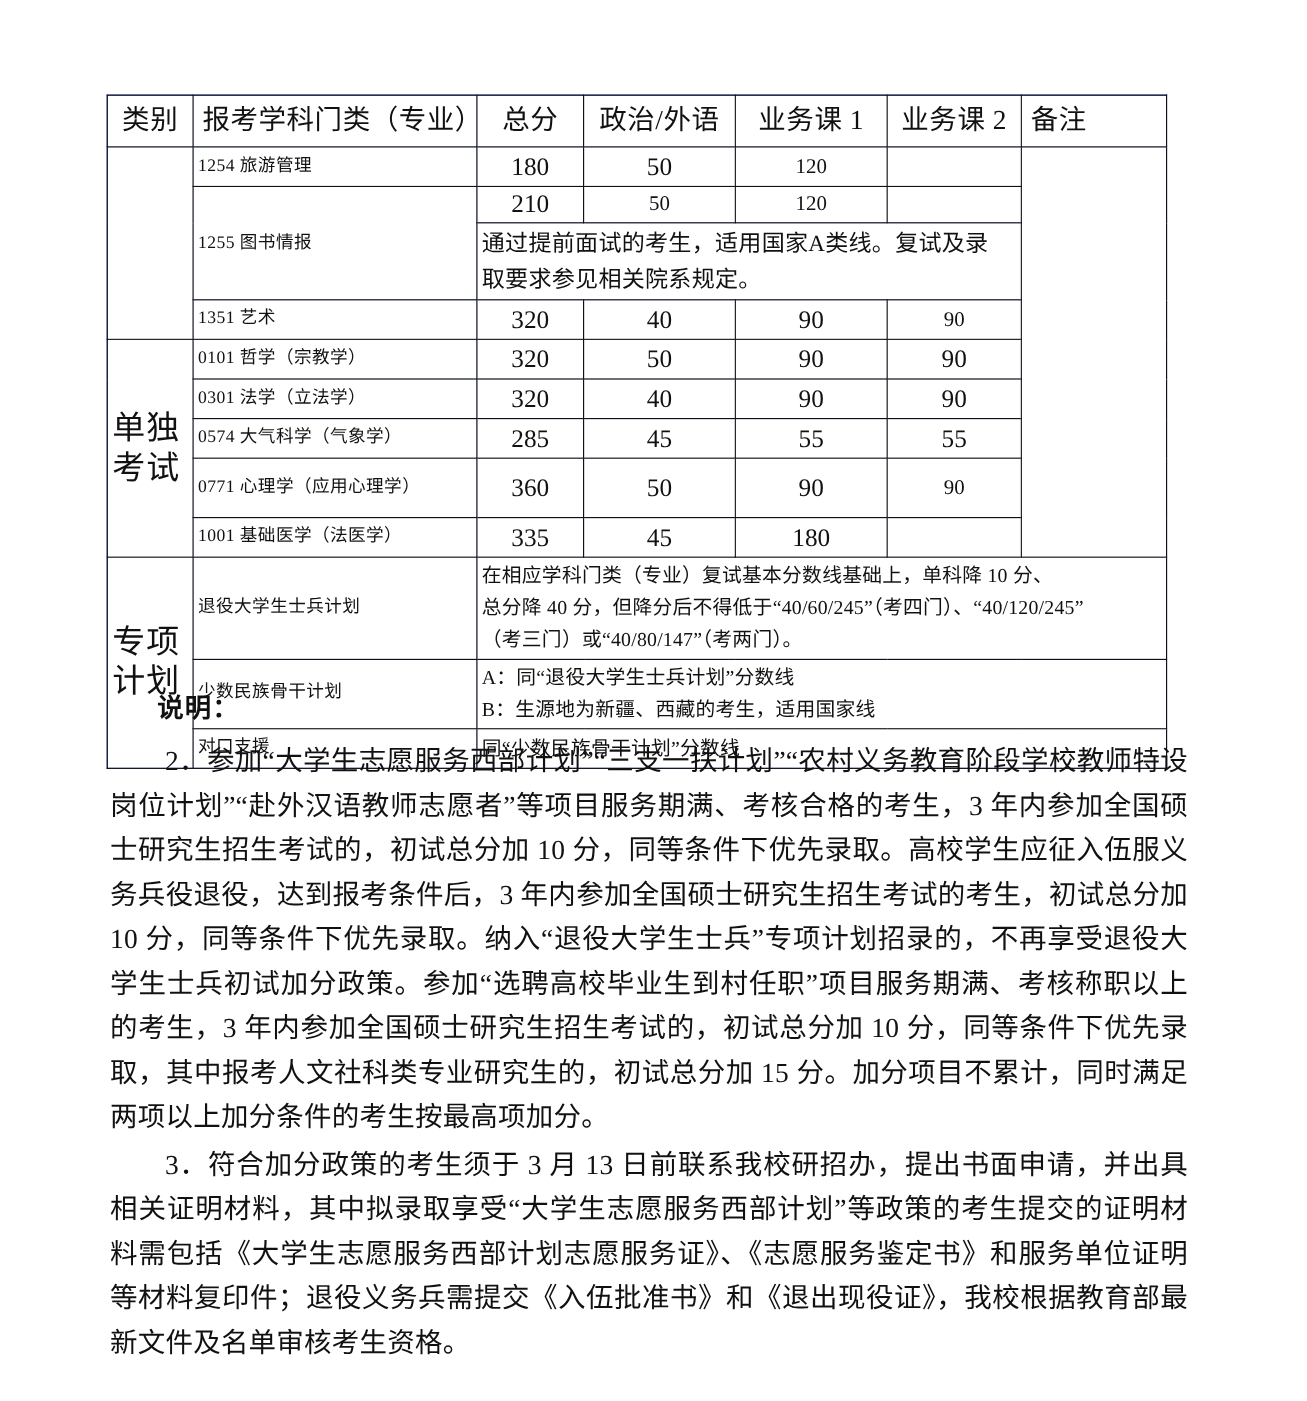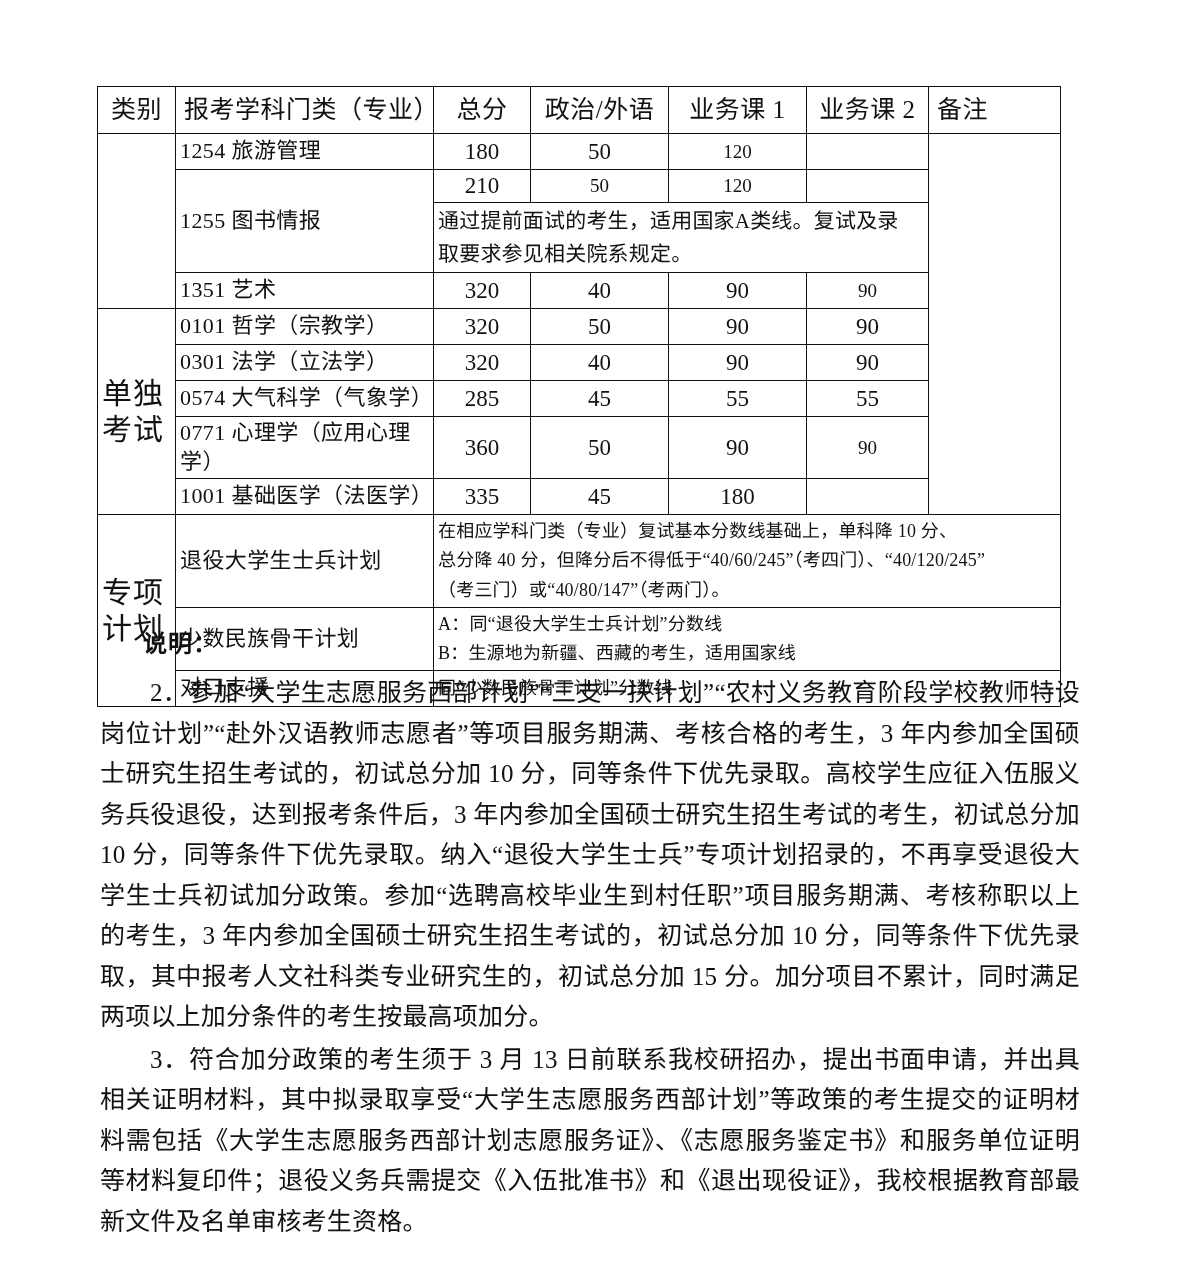--- a/index.html
+++ b/index.html
@@ -70,21 +70,21 @@
     font-weight: bold;
     line-height: 1.18;
     letter-spacing: 1px;
     padding: 6px 10px;
   }
   .cat-cell .v {
     display: inline-block;
   }
 
   .major-cell {
-    font-size: 22px;
+    font-size: 16px;
     text-align: left;
     padding-left: 10px;
     line-height: 1.3;
     letter-spacing: 0.4px;
   }
   .num-cell {
     text-align: center;
     font-size: 23px;
   }
   .num-cell.small {

